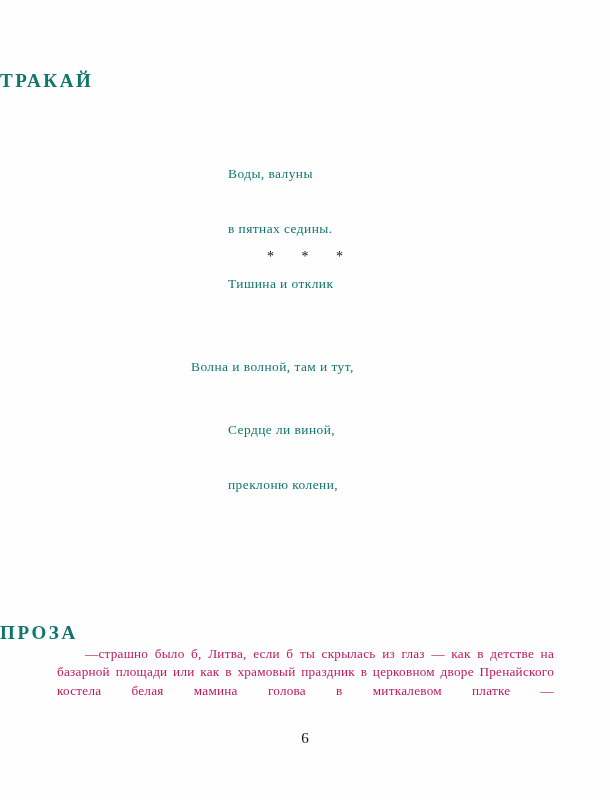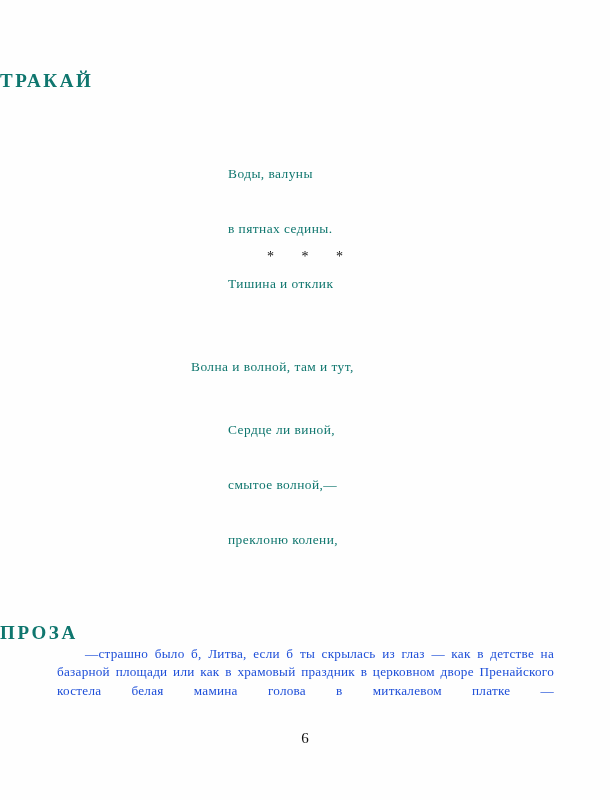--- a/index.html
+++ b/index.html
@@ -74,21 +74,21 @@
 
   
   #prose {
     position: absolute;
     left: 57px;
     top: 645px;
     width: 497px;
     font-size: 13.2px;
     line-height: 18.4px;
     letter-spacing: 0.25px;
-    color: #1d4ed8;
+    color: #be185d;
   }
   #prose .para {
     margin: 0;
     text-indent: 28px;
     text-align: justify;
     text-align-last: justify;
   }
   #prose .para.last {
     text-align-last: justify;
   }
@@ -112,21 +112,20 @@
   <h1 class="poem-title" id="trakai-title">ТРАКАЙ</h1>
 
   <div class="poem-block" id="poem-trakai">
     <div class="stanza">
       <span class="verse-line">Воды, валуны</span>
       <span class="verse-line">в пятнах седины.</span>
       <span class="verse-line">Тишина и отклик</span>
     </div>
     <div class="stanza">
       <span class="verse-line">Сердце ли виной,</span>
-      <span class="verse-line">смытое волной,—</span>
       <span class="verse-line">преклоню колени,</span>
     </div>
   </div>
 
   <div id="asterisks">* * *</div>
 
   <div class="poem-block" id="poem-glyadi">
     <div class="stanza">
       <span class="verse-line">Волна и волной, там и тут,</span>
       

